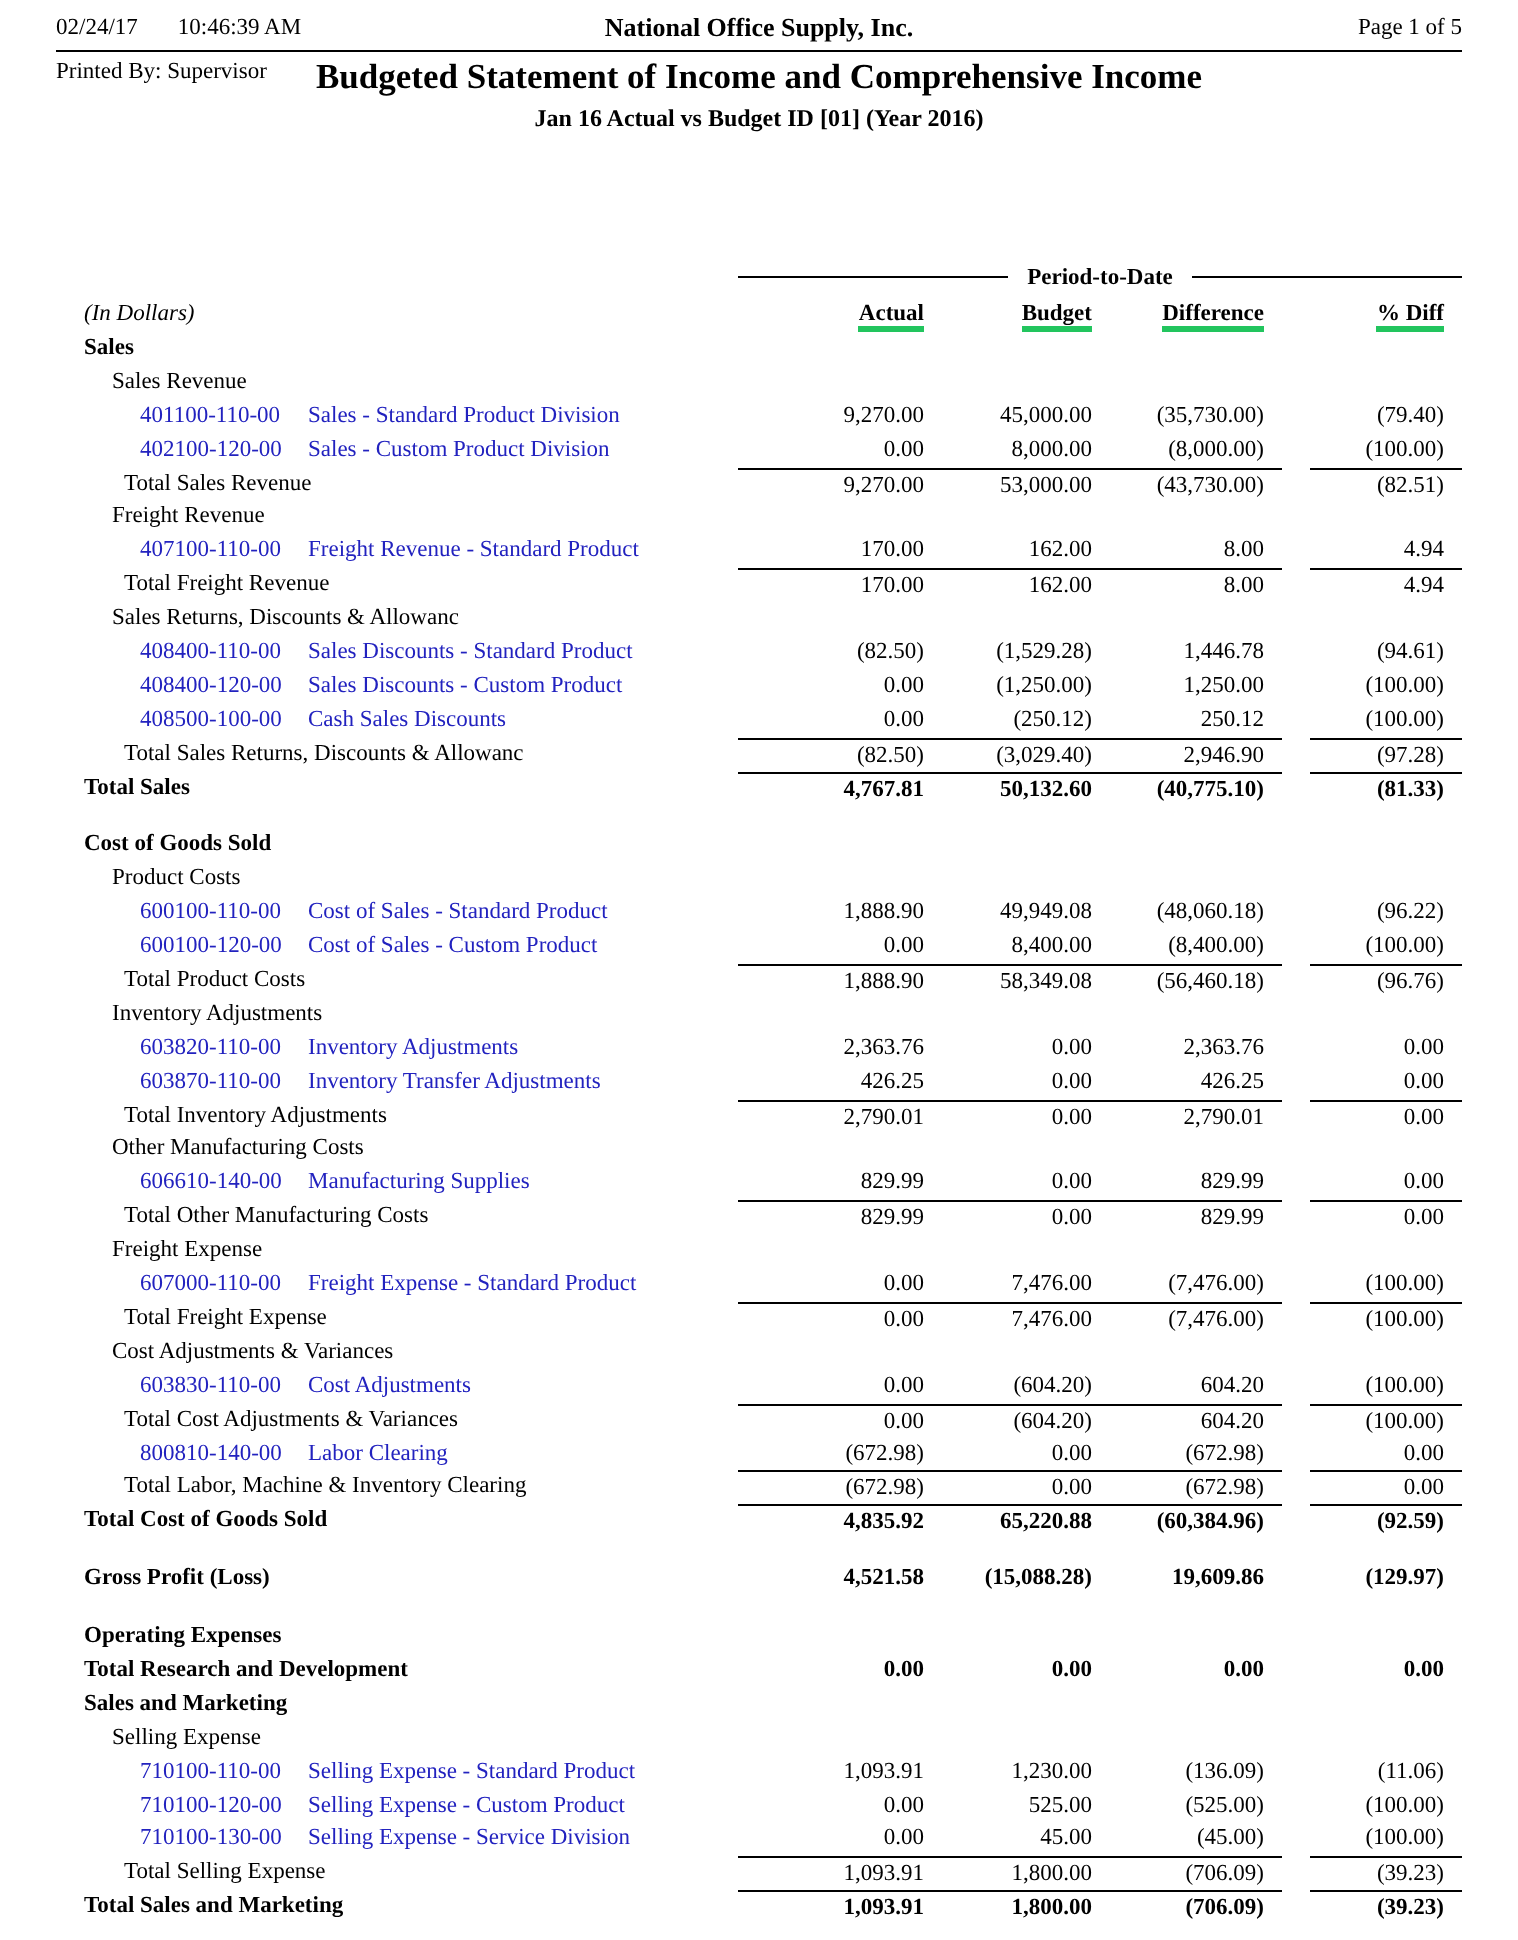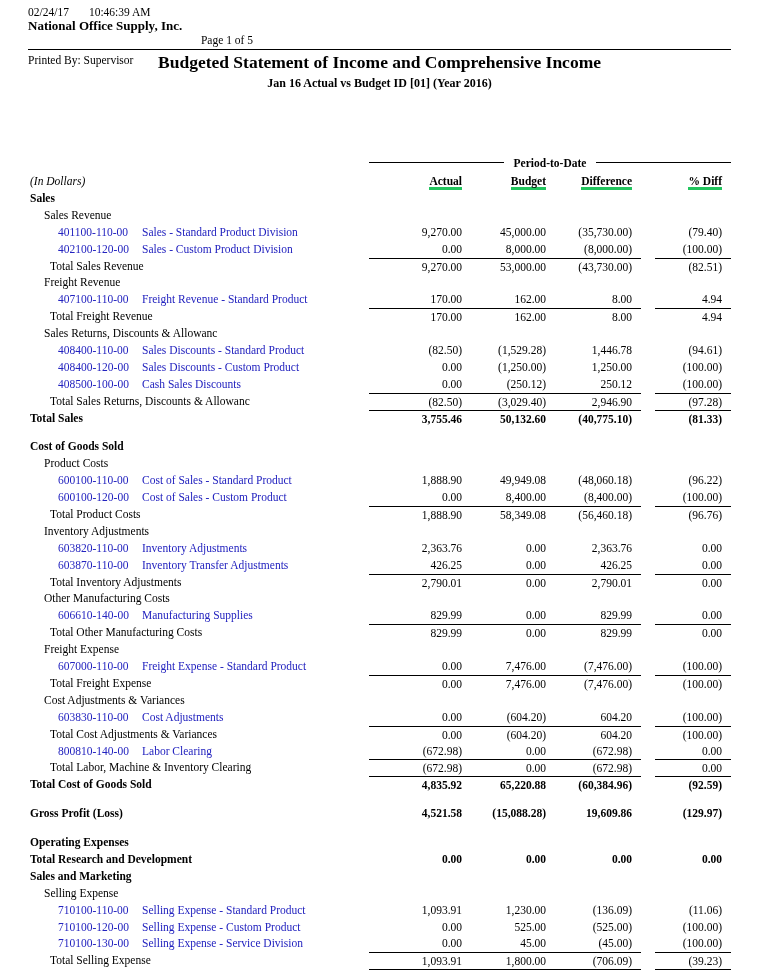--- a/index.html
+++ b/index.html
@@ -6,21 +6,21 @@
   html,body { background:#fff; }
   body {
     width:759px; height:970px;
     font-family:"Liberation Serif","DejaVu Serif",serif;
     color:#000;
     overflow:hidden;
   }
   .page { width:759px; height:970px; padding:6px 28px 0 28px; position:relative; }
 
   
-  .top-row { display:flex; align-items:flex-start; font-size:11.5px;flex-direction:column; }
+  .top-row { display:flex; align-items:center; font-size:11.5px; }
   .top-left { width:225px; white-space:nowrap; }
   .top-left .time { margin-left:20px; }
   .top-center { flex:1; text-align:center; font-weight:bold; font-size:13px; }
   .top-right { width:225px; text-align:right; font-size:11.5px; }
   .hrule { border-top:1px solid #000; margin-top:3px; }
   .under-rule { position:relative; height:78px; }
   .printed-by { position:absolute; left:0; top:2px; font-size:11.5px; }
   .title {
     margin:2px auto 0 auto; max-width:470px; text-align:center;
     font-weight:bold; font-size:17.5px; line-height:21px;
@@ -29,21 +29,21 @@
 
   
   .row {
     display:grid;
     grid-template-columns:341px 102px 84px 86px 14px 76px;
     height:16.9px; line-height:16.9px; font-size:11.5px;
   }
   .cell { overflow:hidden; white-space:nowrap; }
   .cell.num { text-align:right; padding-right:9px; }
   .cell.num.pdiff { grid-column:6; }
-  .cell.label { grid-column:1; }
+  .cell.label { grid-column:1;margin-left:12px; }
   .section .label, .subsection .label, .spacer { grid-column:1 / -1; }
   .section .label { font-weight:bold; padding-left:2px; }
   .subsection .label { padding-left:16px; }
   .total .label { padding-left:22px; }
   .grand .label, .grandplain .label { font-weight:bold; padding-left:2px; }
   .grand .num, .grandplain .num { font-weight:bold; }
   .total .num, .grand .num { border-top:1px solid #000; }
   .detail .label { padding-left:30px; }
   .account { display:inline-block; width:84px; color:var(--link,#2222bf); }
   .desc { color:var(--link,#2222bf); }
@@ -169,21 +169,21 @@
       </div>
       <div class="row total">
         <div class="cell label">Total Sales Returns, Discounts &amp; Allowanc</div>
         <div class="cell num">(82.50)</div>
         <div class="cell num">(3,029.40)</div>
         <div class="cell num">2,946.90</div>
         <div class="cell num pdiff">(97.28)</div>
       </div>
       <div class="row grand">
         <div class="cell label">Total Sales</div>
-        <div class="cell num">3,755.46</div>
+        <div class="cell num">4,767.81</div>
         <div class="cell num">50,132.60</div>
         <div class="cell num">(40,775.10)</div>
         <div class="cell num pdiff">(81.33)</div>
       </div>
       <div class="row spacer"></div>
       <div class="row section">
         <div class="cell label">Cost of Goods Sold</div>
       </div>
       <div class="row subsection">
         <div class="cell label">Product Costs</div>

